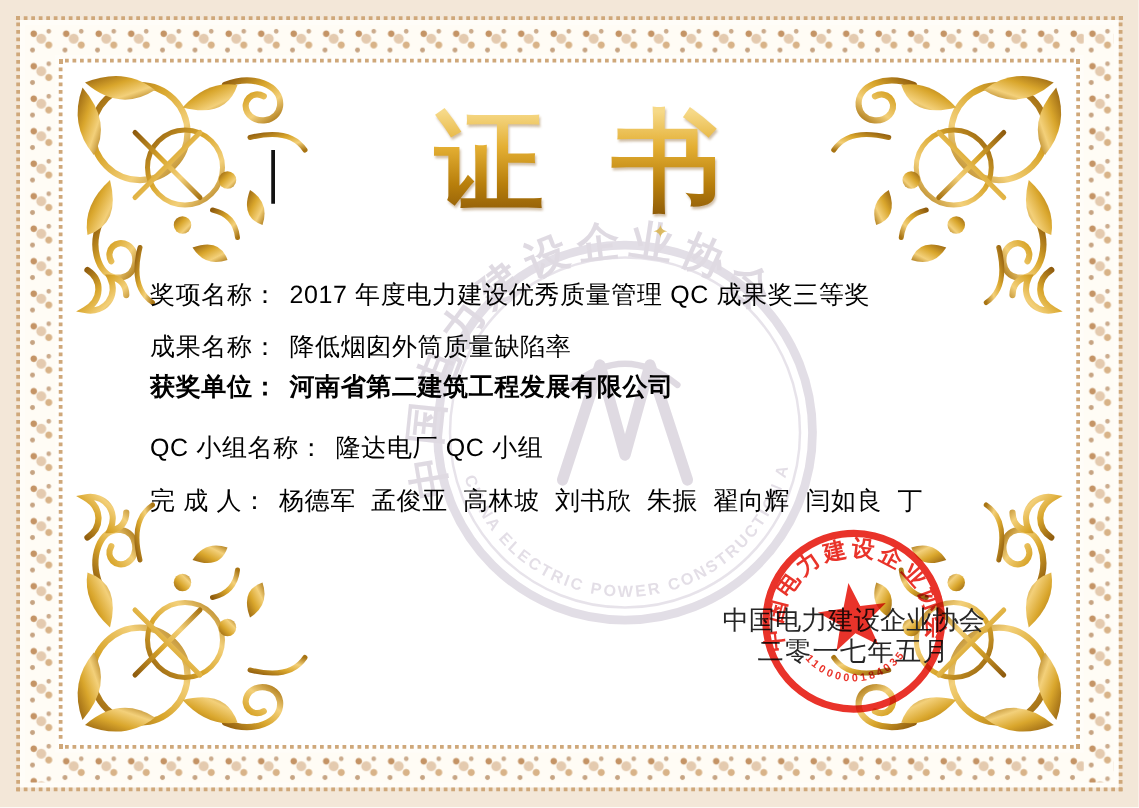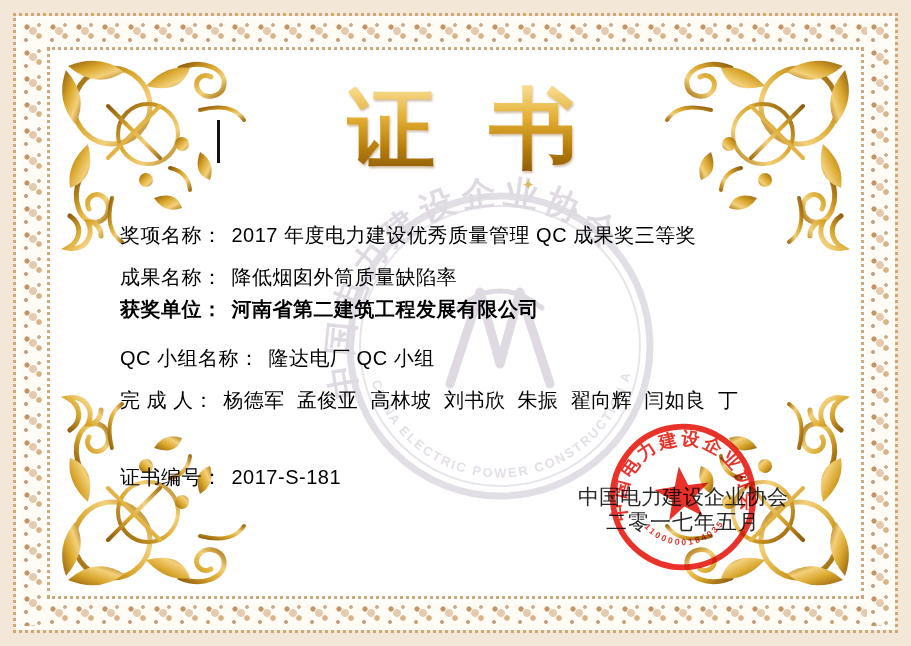--- a/index.html
+++ b/index.html
@@ -128,21 +128,20 @@
     <span>证</span>
     <span>书</span>
   </div>
   <div class="cursor"></div>
 
   <div class="line f0"><span class="lab">奖项名称：</span><span>2017 年度电力建设优秀质量管理 QC 成果奖三等奖</span></div>
   <div class="line f1"><span class="lab">成果名称：</span><span>降低烟囱外筒质量缺陷率</span></div>
   <div class="line f2"><span class="lab">获奖单位：</span><span>河南省第二建筑工程发展有限公司</span></div>
   <div class="line f3"><span class="lab">QC 小组名称：</span><span>隆达电厂 QC 小组</span></div>
   <div class="line f4"><span class="lab">完 成 人：</span><span>杨德军  孟俊亚  高林坡  刘书欣  朱振  翟向辉  闫如良  丁</span></div>
-  <div class="line f6"><span class="lab">证书编号：</span><span>2017-S-181</span></div>
 
   <div class="issuer">
     <div class="org">中国电力建设企业协会</div>
     <div class="date">二零一七年五月</div>
   </div>
 
   <svg class="seal" viewBox="0 0 160 160" xmlns="http://www.w3.org/2000/svg">
     <defs>
       <path id="sealTop" d="M 20,98 A 61,61 0 1 1 140,98"></path>
       <path id="sealBot" d="M 32,98 A 52,52 0 0 0 128,98"></path>

